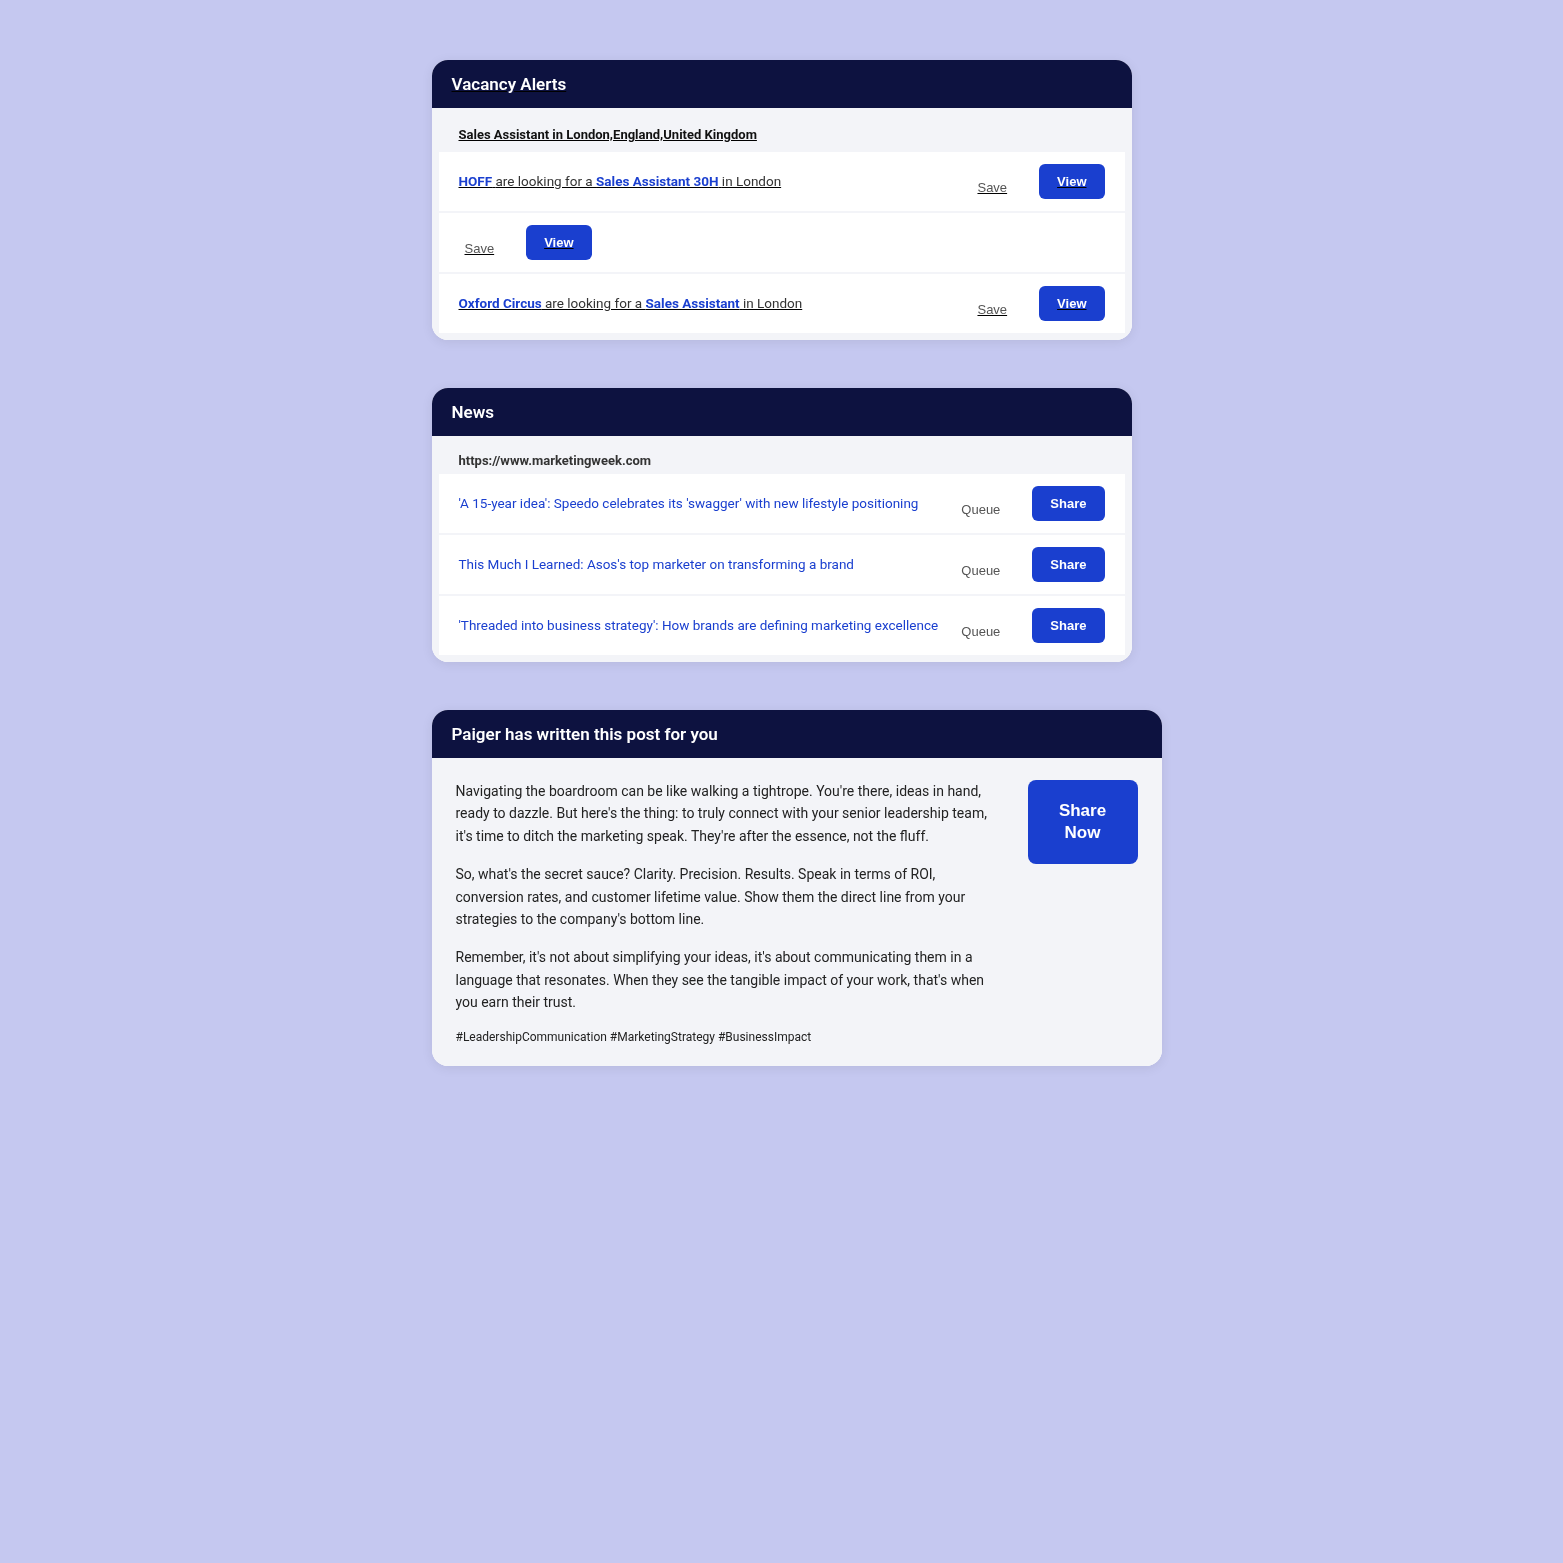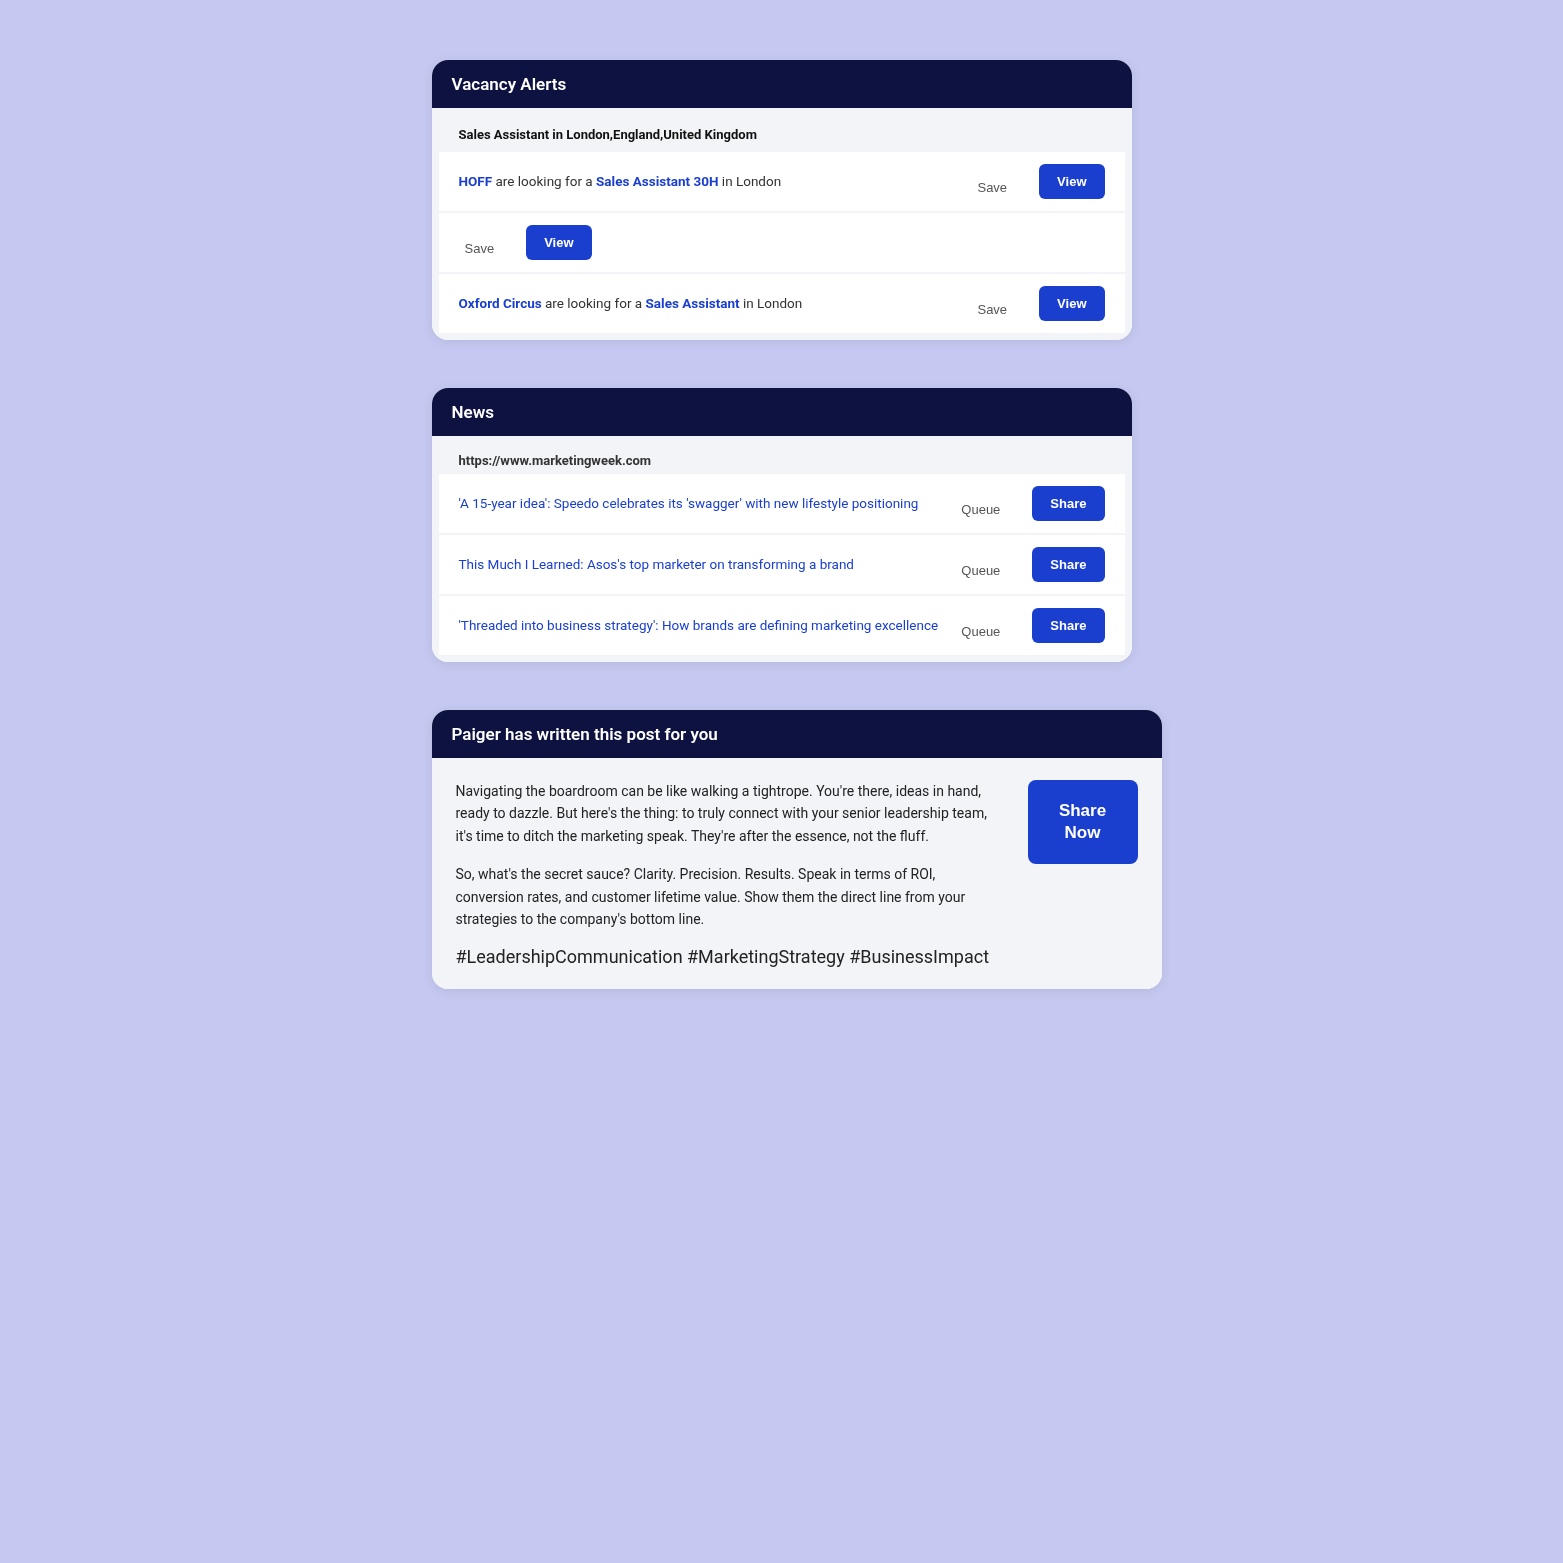--- a/index.html
+++ b/index.html
@@ -140,35 +140,36 @@
       color: #222;
       line-height: 1.6;
       margin-bottom: 16px;
     }
 
     .post-paragraph:last-child {
       margin-bottom: 0;
     }
 
     .post-hashtags {
-      font-size: 18px;
+      font-size: 12px;
       color: #222;
       margin-top: 16px;
     }
 
     
     .cards-wrapper {
       max-width: 700px;
       margin: 0 auto;
       position: relative;
     }
 
     .vacancy-card {
       position: relative;
       z-index: 3;
+      text-decoration: underline;
     }
 
     .news-card {
       position: relative;
       z-index: 2;
     }
 
     .paiger-card {
       position: relative;
       z-index: 1;
@@ -265,20 +266,21 @@
   </div>
 
   <div class="card paiger-card">
     <div class="card-header">
       <span>Paiger has written this post for you</span>
     </div>
     <div class="post-body">
       <div class="post-text-area">
         <p class="post-paragraph">Navigating the boardroom can be like walking a tightrope. You're there, ideas in hand, ready to dazzle. But here's the thing: to truly connect with your senior leadership team, it's time to ditch the marketing speak. They're after the essence, not the fluff.</p>
         <p class="post-paragraph">So, what's the secret sauce? Clarity. Precision. Results. Speak in terms of ROI, conversion rates, and customer lifetime value. Show them the direct line from your strategies to the company's bottom line.</p>
+        <p class="post-paragraph">Remember, it's not about simplifying your ideas, it's about communicating them in a language that resonates. When they see the tangible impact of your work, that's when you earn their trust.</p>
         <p class="post-hashtags">#LeadershipCommunication #MarketingStrategy #BusinessImpact</p>
       </div>
       <div>
         <button class="btn-share-now">Share<br>Now</button>
       </div>
     </div>
   </div>
 
 </div>
 

